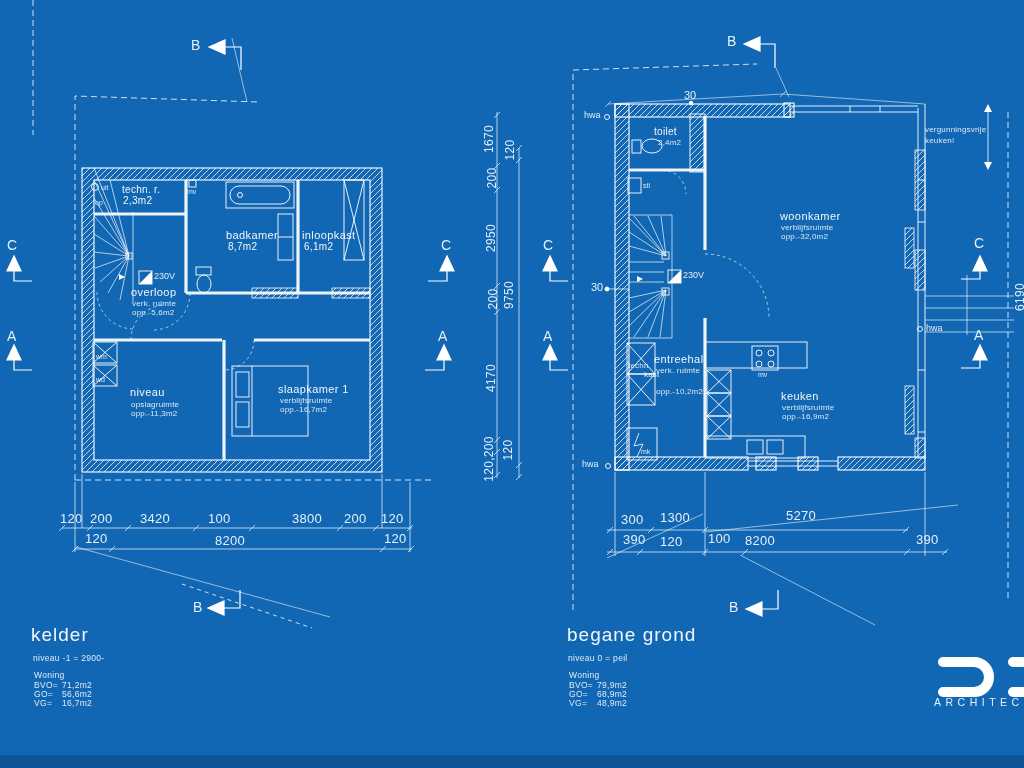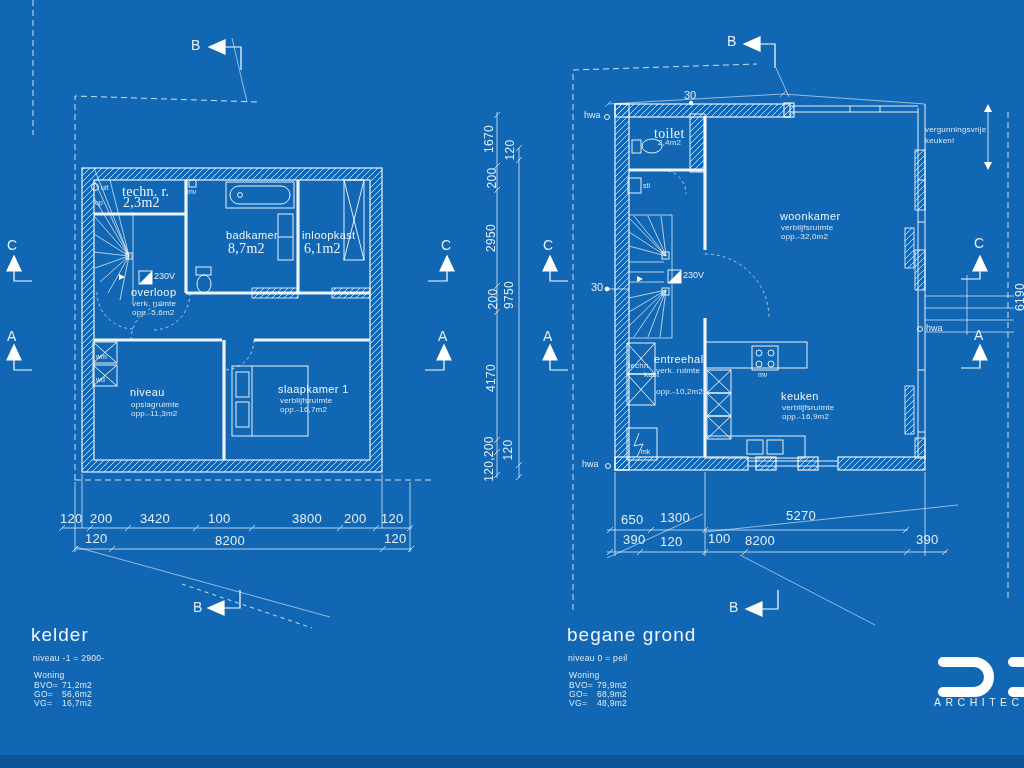--- a/index.html
+++ b/index.html
@@ -3,21 +3,21 @@
 <meta charset="utf-8">
 <style>
   html,body{margin:0;padding:0;}
   body{width:1024px;height:768px;overflow:hidden;background:#1167b3;}
   .screen{position:relative;width:1024px;height:768px;background:#1167b3;
           font-family:"Liberation Sans",sans-serif;color:#fff;}
   svg.lines{position:absolute;left:0;top:0;}
   .t{position:absolute;white-space:nowrap;color:rgba(255,255,255,.94);
      font-family:"Liberation Sans",sans-serif;line-height:1;}
   .room{font-size:11px;letter-spacing:.4px;}
-  .room-s{font-size:14px;letter-spacing:.3px;font-family:Liberation Serif, serif;}
+  .room-s{font-size:10px;letter-spacing:.3px;}
   .sub{font-size:8px;letter-spacing:.2px;opacity:.9;}
   .sub9{font-size:9px;opacity:.92;}
   .tiny{font-size:7px;opacity:.9;}
   .dim{font-size:13px;font-weight:400;letter-spacing:.3px;opacity:.95;}
   .dim11{font-size:11px;opacity:.95;}
   .dimv{font-size:12px;letter-spacing:.3px;opacity:.95;transform:translate(-50%,-50%) rotate(-90deg);}
   .title{font-size:19px;letter-spacing:1px;}
   .small{font-size:8.5px;letter-spacing:.3px;opacity:.92;}
   .marker{font-size:14px;opacity:.95;}
   .brand{font-size:10.5px;letter-spacing:4.5px;opacity:.95;}
@@ -380,21 +380,21 @@
 <span class="t tiny" style="left:643px;top:182px">stl</span>
 <span class="t tiny" style="left:758px;top:371px">mv</span>
 <span class="t sub9" style="left:584px;top:111px">hwa</span>
 <span class="t sub9" style="left:582px;top:460px">hwa</span>
 <span class="t sub9" style="left:926px;top:324px">hwa</span>
 <span class="t sub" style="left:925px;top:126px">vergunningsvrije</span>
 <span class="t sub" style="left:925px;top:137px">keuken!</span>
 <span class="t dim11" style="left:684px;top:90px">30</span>
 <span class="t dim11" style="left:591px;top:282px">30</span>
 
-<span class="t dim" style="left:621px;top:513px">650</span>
+<span class="t dim" style="left:621px;top:513px">300</span>
 <span class="t dim" style="left:660px;top:511px">1300</span>
 <span class="t dim" style="left:786px;top:509px">5270</span>
 <span class="t dim" style="left:623px;top:533px">390</span>
 <span class="t dim" style="left:660px;top:535px">120</span>
 <span class="t dim" style="left:708px;top:532px">100</span>
 <span class="t dim" style="left:745px;top:534px">8200</span>
 <span class="t dim" style="left:916px;top:533px">390</span>
 <span class="t dimv" style="left:1020px;top:297px">6190</span>
 
 <span class="t marker" style="left:727px;top:34px">B</span>

